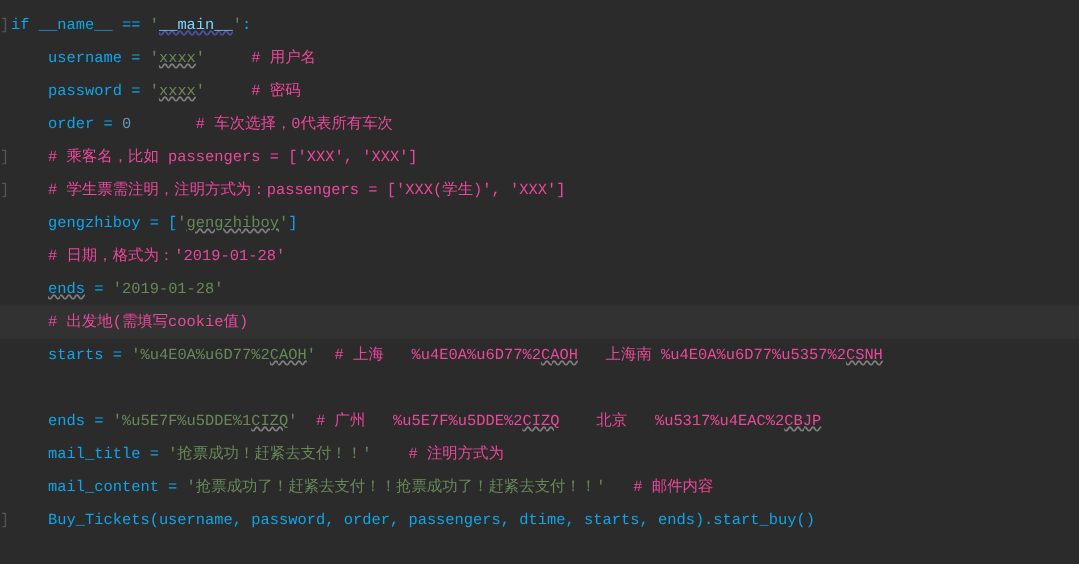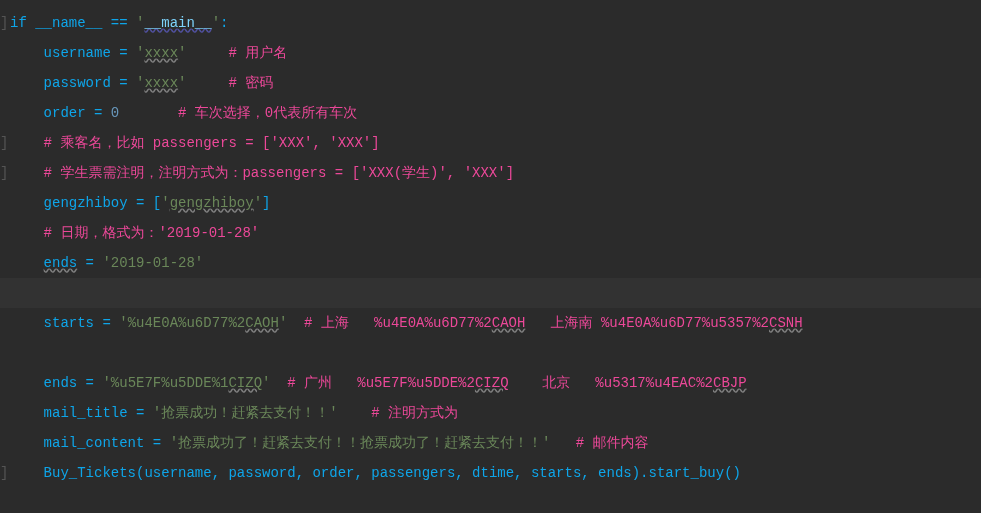--- a/index.html
+++ b/index.html
@@ -31,19 +31,19 @@
 
 <div class="line rel"><span class="fold">]</span><span class="kw">if</span><span class="id"> __name__ </span><span class="id">== </span><span class="str">'</span><span class="builtin">__main__</span><span class="str">'</span><span class="id">:</span></div>
 <div class="line"><span>    </span><span class="id">username</span><span class="id"> = </span><span class="str">'</span><span class="str ul">xxxx</span><span class="str">'</span><span>     </span><span class="cmt"># 用户名</span></div>
 <div class="line"><span>    </span><span class="id">password</span><span class="id"> = </span><span class="str">'</span><span class="str ul">xxxx</span><span class="str">'</span><span>     </span><span class="cmt"># 密码</span></div>
 <div class="line"><span>    </span><span class="id">order</span><span class="id"> = </span><span class="num">0</span><span>       </span><span class="cmt"># 车次选择，0代表所有车次</span></div>
 <div class="line rel"><span class="fold">]</span><span>    </span><span class="cmt"># 乘客名，比如 passengers = ['XXX', 'XXX']</span></div>
 <div class="line rel"><span class="fold">]</span><span>    </span><span class="cmt"># 学生票需注明，注明方式为：passengers = ['XXX(学生)', 'XXX']</span></div>
 <div class="line"><span>    </span><span class="id">gengzhiboy</span><span class="id"> = [</span><span class="str">'</span><span class="str ul">gengzhiboy</span><span class="str">'</span><span class="id">]</span></div>
 <div class="line"><span>    </span><span class="cmt"># 日期，格式为：'2019-01-28'</span></div>
 <div class="line"><span>    </span><span class="id ul">ends</span><span class="id"> = </span><span class="str">'2019-01-28'</span></div>
-<div class="line hl"><span>    </span></div>
+<div class="line hl"><span>    </span><span class="cmt"># 出发地(需填写cookie值)</span></div>
 <div class="line"><span>    </span><span class="id">starts</span><span class="id"> = </span><span class="str">'%u4E0A%u6D77%2</span><span class="str ul">CAOH</span><span class="str">'</span><span>  </span><span class="cmt"># 上海   %u4E0A%u6D77%2</span><span class="cmt ul">CAOH</span><span class="cmt">   上海南 %u4E0A%u6D77%u5357%2</span><span class="cmt ul">CSNH</span></div>
 <div class="line"><span>    </span></div>
 <div class="line"><span>    </span><span class="id">ends</span><span class="id"> = </span><span class="str">'%u5E7F%u5DDE%1</span><span class="str ul">CIZQ</span><span class="str">'</span><span>  </span><span class="cmt"># 广州   %u5E7F%u5DDE%2</span><span class="cmt ul">CIZQ</span><span class="cmt">    北京   %u5317%u4EAC%2</span><span class="cmt ul">CBJP</span></div>
 <div class="line"><span>    </span><span class="id">mail_title</span><span class="id"> = </span><span class="str">'抢票成功！赶紧去支付！！'</span><span>    </span><span class="cmt"># 注明方式为</span></div>
 <div class="line"><span>    </span><span class="id">mail_content</span><span class="id"> = </span><span class="str">'抢票成功了！赶紧去支付！！抢票成功了！赶紧去支付！！'</span><span>   </span><span class="cmt"># 邮件内容</span></div>
 <div class="line rel"><span class="fold">]</span><span>    </span><span class="id">Buy_Tickets</span><span class="id">(username, password, order, passengers, dtime, starts, ends).start_buy()</span></div>
 
 </body></html>

